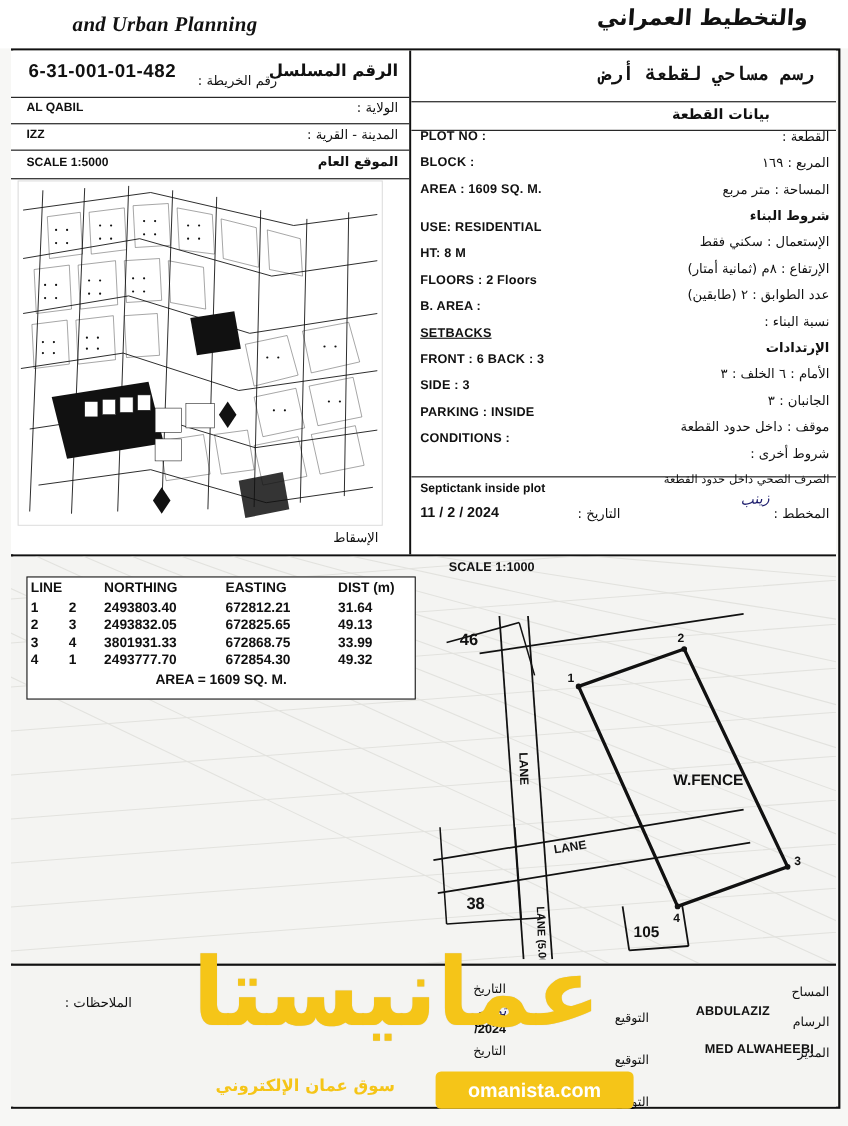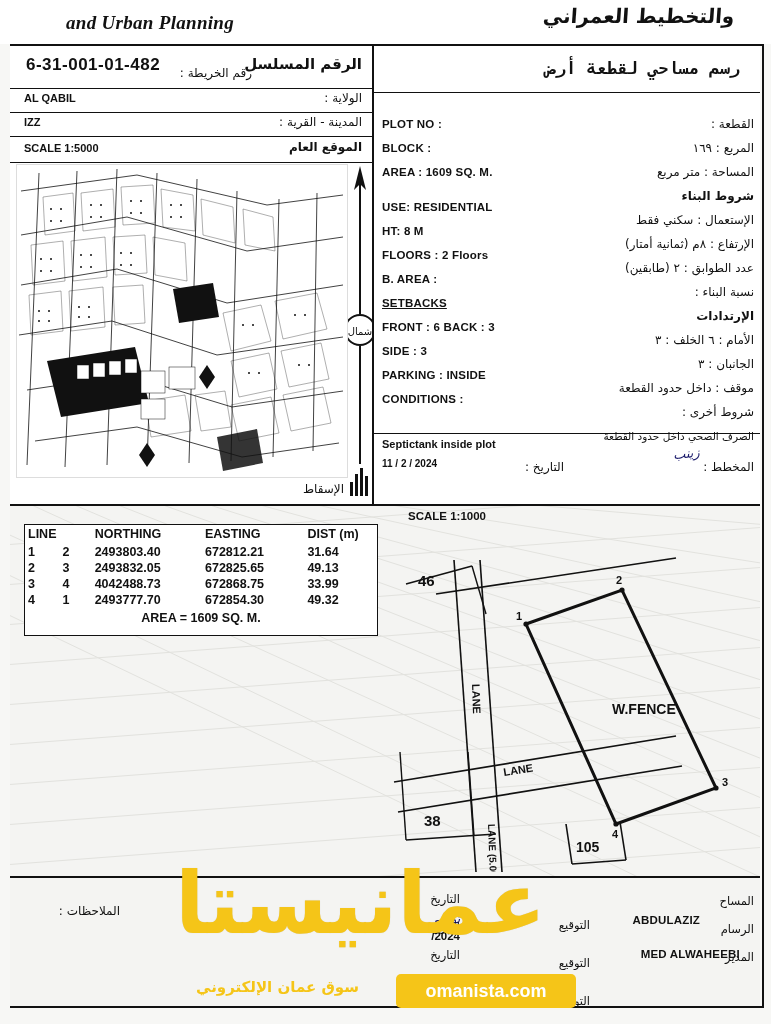--- a/index.html
+++ b/index.html
@@ -128,21 +128,21 @@
 
   .en-col{position:absolute;left:8px;top:0;width:180px;}
   .ar-col{position:absolute;right:6px;top:0;width:190px;direction:rtl;text-align:right;}
 
   .en-line{font-size:11.5px;font-weight:bold;margin:0 0 11px 0;line-height:13px;letter-spacing:.2px;}
   .ar-line{font-size:12px;margin:0 0 11px 0;line-height:13px;font-family:"DejaVu Sans",sans-serif;}
 
   .underline-heading{text-decoration:underline;}
 
   .rp-foot .septic{position:absolute;left:8px;top:4px;font-size:11px;font-weight:bold;}
-  .rp-foot .date{position:absolute;left:8px;top:24px;font-size:10px;font-weight:bold;}
+  .rp-foot .date{position:absolute;left:8px;top:24px;font-size:13px;font-weight:bold;}
   .rp-foot .datelbl{position:absolute;right:196px;top:26px;font-size:12px;direction:rtl;font-family:"DejaVu Sans",sans-serif;}
   .rp-foot .planlbl{position:absolute;right:6px;top:26px;font-size:12px;direction:rtl;font-family:"DejaVu Sans",sans-serif;}
   .rp-foot .sig{position:absolute;right:60px;top:12px;font-size:13px;font-style:italic;
     font-family:"Liberation Serif",serif;color:#1a1a6b;transform:rotate(-6deg);}
 
   
   .mid-div{position:absolute;left:10px;top:504px;width:750px;height:2px;background:#111;}
 
   
   .lower{
@@ -378,41 +378,29 @@
             <polygon points="182,212 190,200 198,212 190,224"></polygon>
             <polygon points="122,290 130,278 138,290 130,302"></polygon>
           </g>
         </svg>
       </div>
 
       <div class="map-footer">
         <span>الإسقاط</span>
       </div>
 
-      <div class="north-col">
-        <svg viewBox="0 0 24 340" width="24" height="340">
-          <polygon points="12,2 18,26 12,20 6,26" fill="#111"></polygon>
-          <line x1="12" y1="20" x2="12" y2="150" stroke="#111" stroke-width="2"></line>
-          <circle cx="12" cy="166" r="15" fill="none" stroke="#111" stroke-width="2"></circle>
-          <text x="12" y="171" font-size="10" text-anchor="middle" fill="#111" font-family="DejaVu Sans">شمال</text>
-          <line x1="12" y1="182" x2="12" y2="300" stroke="#111" stroke-width="2"></line>
-          <g fill="#111">
-            <rect x="2" y="318" width="3" height="14"></rect>
-            <rect x="7" y="310" width="3" height="22"></rect>
-            <rect x="12" y="304" width="3" height="28"></rect>
-            <rect x="17" y="312" width="3" height="20"></rect>
-          </g>
-        </svg>
-      </div>
     </div>
 
     <div class="panel-right">
 
       <div class="rp-title">
         <span>رسم مساحي لقطعة أرض</span>
+      </div>
+      <div class="rp-sub">
+        <span>بيانات القطعة</span>
       </div>
 
       <div class="rp-body">
         <div class="en-col">
           <div class="en-line">PLOT NO :</div>
           <div class="en-line">BLOCK :</div>
           <div class="en-line">AREA :  1609 SQ. M.</div>
           <div class="en-line" style="margin-top:22px;">USE: RESIDENTIAL</div>
           <div class="en-line">HT: 8 M</div>
           <div class="en-line">FLOORS : 2 Floors</div>
@@ -487,21 +475,21 @@
           <tr>
             <td class="c0">2</td>
             <td class="c1">3</td>
             <td class="c2">2493832.05</td>
             <td class="c3">672825.65</td>
             <td class="c4">49.13</td>
           </tr>
           <tr>
             <td class="c0">3</td>
             <td class="c1">4</td>
-            <td class="c2">4042488.73</td>
+            <td class="c2">3801931.33</td>
             <td class="c3">672868.75</td>
             <td class="c4">33.99</td>
           </tr>
           <tr>
             <td class="c0">4</td>
             <td class="c1">1</td>
             <td class="c2">2493777.70</td>
             <td class="c3">672854.30</td>
             <td class="c4">49.32</td>
           </tr>

